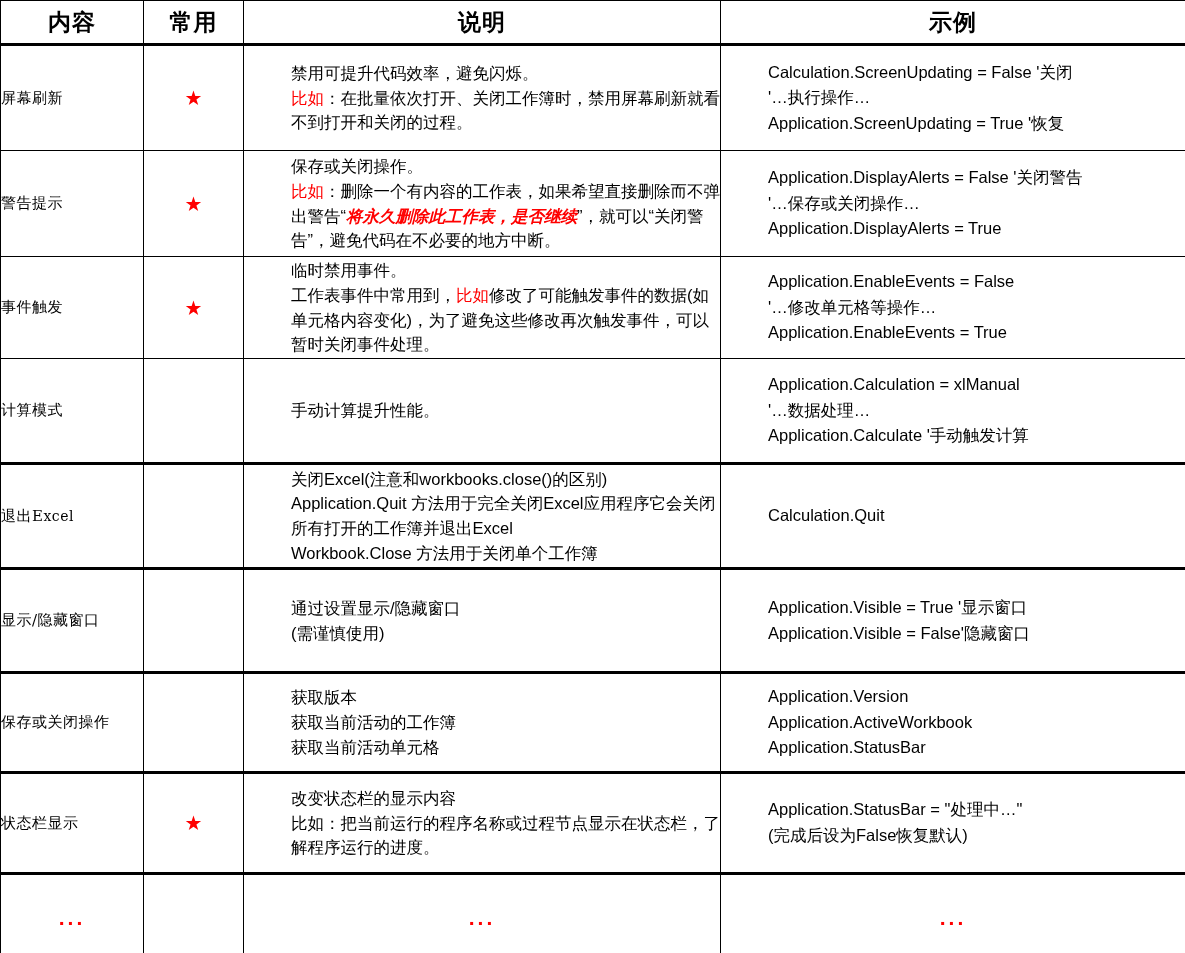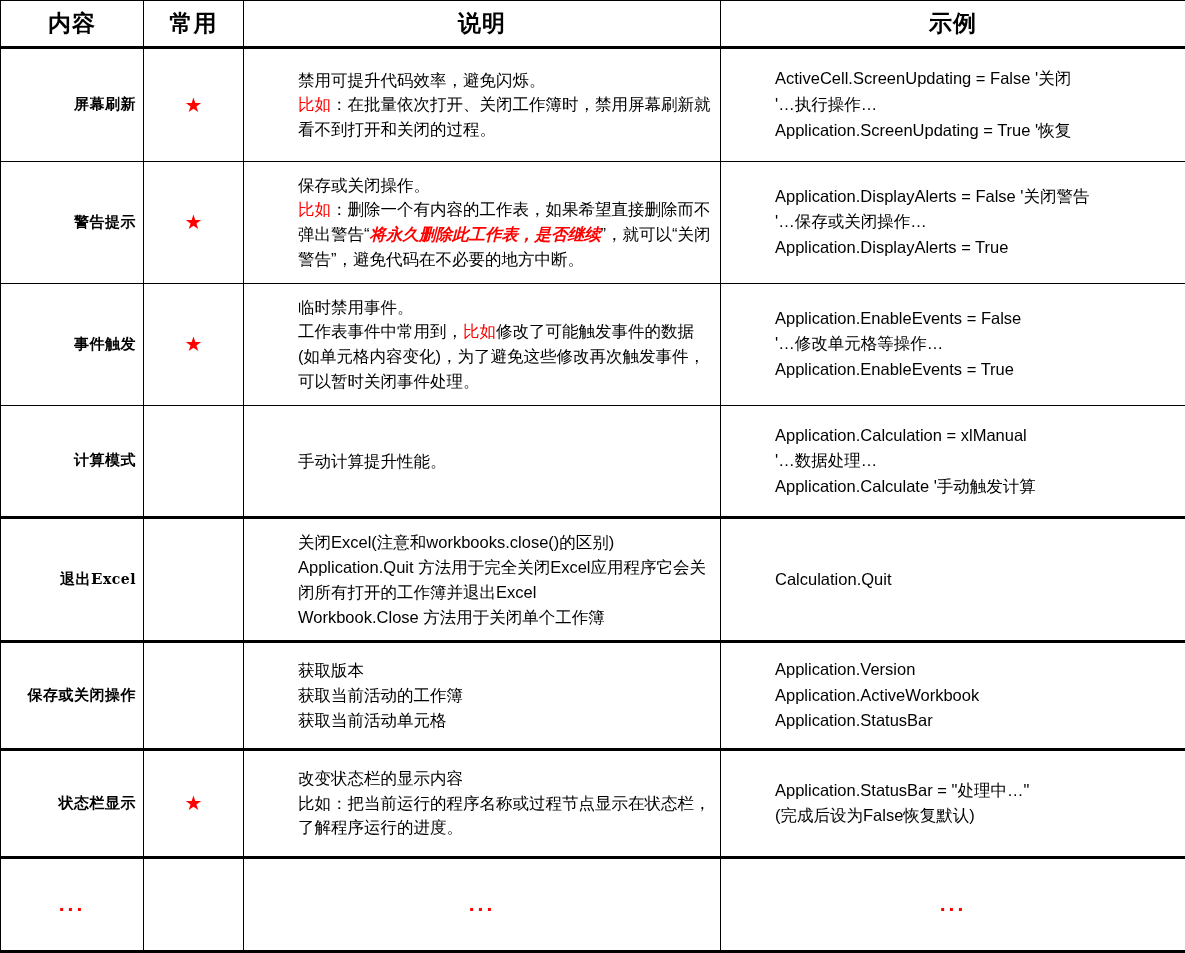--- a/index.html
+++ b/index.html
@@ -25,21 +25,21 @@
   table.vba-table {
     border-collapse: collapse;
     table-layout: fixed;
     width: 1185px;
     height: 953px;
   }
 
   table.vba-table td,
   table.vba-table th {
     border: 1px solid #000000;
-    padding: 7px;
+    padding: 0;
     vertical-align: middle;
     box-sizing: border-box;
   }
 
   
   col.c-content { width: 143px; }
   col.c-common  { width: 100px; }
   col.c-desc    { width: 477px; }
   col.c-example { width: 465px; }
 
@@ -50,23 +50,23 @@
     text-align: center;
     vertical-align: middle;
     font-weight: bold;
     font-size: 23px;
     font-family: "DejaVu Serif", "Liberation Serif", serif;
     letter-spacing: 1px;
   }
 
   
   td.cell-content {
-    text-align: right;
+    text-align: left;
     font-size: 15px;
-    font-weight: bold;
+    font-weight: normal;
     font-family: "DejaVu Serif", "Liberation Serif", serif;
     letter-spacing: 0.5px;
     padding: 0 4px;
   }
   td.cell-content .ex-sub {
     font-size: 14px;
   }
 
   
   td.cell-common {
@@ -142,21 +142,21 @@
     </thead>
     <tbody id="table-body">
         <tr class="thick-top" style="height: 106px;">
           <td class="cell-content"><span>屏幕刷新</span></td>
           <td class="cell-common">★</td>
           <td class="cell-desc">
             <span class="line"><span>禁用可提升代码效率，避免闪烁。</span></span>
             <span class="line"><span class="red">比如</span><span>：在批量依次打开、关闭工作簿时，禁用屏幕刷新就看不到打开和关闭的过程。</span></span>
           </td>
           <td class="cell-example">
-            <span class="line">ActiveCell.ScreenUpdating = False '关闭</span>
+            <span class="line">Calculation.ScreenUpdating = False '关闭</span>
             <span class="line">'…执行操作…</span>
             <span class="line">Application.ScreenUpdating = True  '恢复</span>
           </td>
         </tr>
         <tr style="height: 106px;">
           <td class="cell-content"><span>警告提示</span></td>
           <td class="cell-common">★</td>
           <td class="cell-desc">
             <span class="line"><span>保存或关闭操作。</span></span>
             <span class="line"><span class="red">比如</span><span>：删除一个有内容的工作表，如果希望直接删除而不弹出警告“</span><span class="red-italic">将永久删除此工作表，是否继续</span><span>”，就可以“关闭警告”，避免代码在不必要的地方中断。</span></span>
@@ -197,20 +197,32 @@
           <td class="cell-common"></td>
           <td class="cell-desc">
             <span class="line"><span>关闭Excel(注意和workbooks.close()的区别)</span></span>
             <span class="line"><span>Application.Quit 方法用于完全关闭Excel应用程序它会关闭所有打开的工作簿并退出Excel</span></span>
             <span class="line"><span>Workbook.Close 方法用于关闭单个工作簿</span></span>
           </td>
           <td class="cell-example">
             <span class="line">Calculation.Quit</span>
           </td>
         </tr>
+        <tr class="thick-top" style="height: 104px;">
+          <td class="cell-content"><span>显示/隐藏窗口</span></td>
+          <td class="cell-common"></td>
+          <td class="cell-desc">
+            <span class="line"><span>通过设置显示/隐藏窗口</span></span>
+            <span class="line"><span>(需谨慎使用)</span></span>
+          </td>
+          <td class="cell-example">
+            <span class="line">Application.Visible = True '显示窗口</span>
+            <span class="line">Application.Visible = False'隐藏窗口</span>
+          </td>
+        </tr>
         <tr class="thick-top" style="height: 100px;">
           <td class="cell-content"><span>保存或关闭操作</span></td>
           <td class="cell-common"></td>
           <td class="cell-desc">
             <span class="line"><span>获取版本</span></span>
             <span class="line"><span>获取当前活动的工作簿</span></span>
             <span class="line"><span>获取当前活动单元格</span></span>
           </td>
           <td class="cell-example">
             <span class="line">Application.Version</span>

